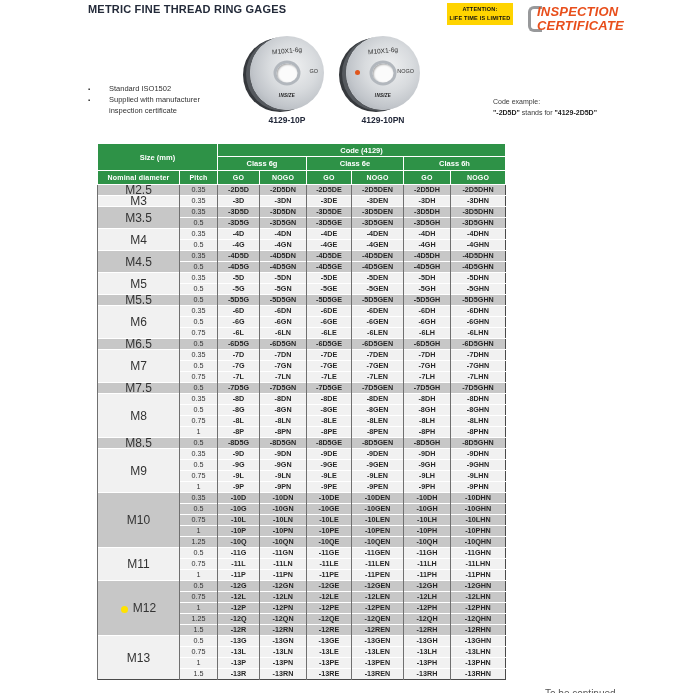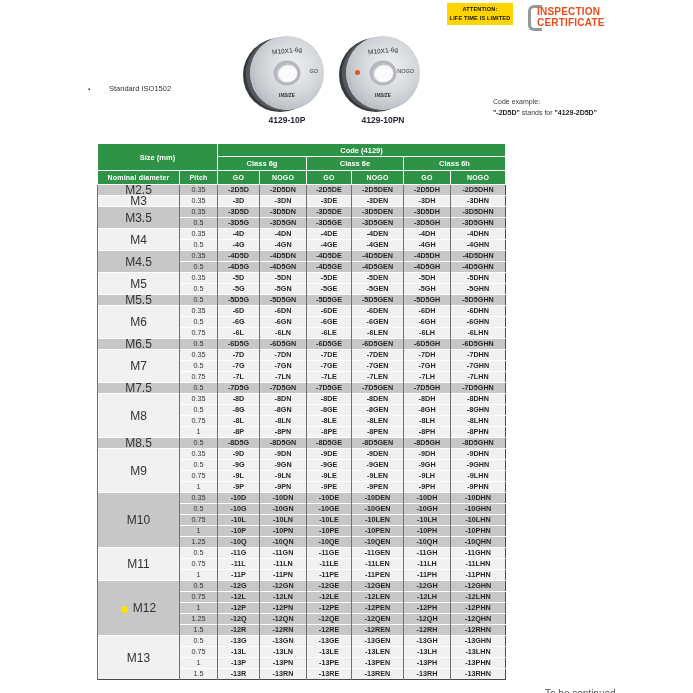--- a/index.html
+++ b/index.html
@@ -18,21 +18,21 @@
     background: #ffd400; color: #111; text-align: center;
     display: flex; flex-direction: column; justify-content: center;
     font-size: 5.5px; font-weight: bold; line-height: 1.6; letter-spacing: .2px;
   }
   .cert { position: absolute; left: 528px; top: 5px; display: flex; align-items: center; }
   .cert-bracket {
     width: 14px; height: 26px; border: 3px solid #98999b; border-right: 0;
     border-radius: 6px 0 0 6px; margin-right: -5px; flex: 0 0 auto;
   }
   .cert-text {
-    font-size: 10px; font-weight: bold; color: #e84e1b;
+    font-size: 13px; font-weight: bold; font-style: italic; color: #e84e1b;
     line-height: 1.08; letter-spacing: .2px; white-space: nowrap;
   }
   
   .gage { position: absolute; width: 80px; text-align: center; }
   .gage-go   { left: 247px; top: 36px; }
   .gage-nogo { left: 343px; top: 36px; }
   .ring {
     position: relative; width: 74px; height: 74px; border-radius: 50%; margin: 0 auto;
     background: radial-gradient(circle at 58% 42%, #eff0f1 0%, #d8dbde 40%, #c2c6cb 65%, #a8adb3 85%, #8d9298 100%);
     box-shadow: -4px 1px 0 #55595e, -7px 2px 0 #35383c;
@@ -93,20 +93,21 @@
     background: #ffe200; margin-right: 5px; vertical-align: -1px;
   }
   
   .to-be-continued { position: absolute; left: 545px; top: 688px; font-size: 10px; color: #555; }
 </style>
 </head>
 <body>
 
 <div class="page">
 
+  <div class="page-title">METRIC FINE THREAD RING GAGES</div>
 
   <div class="attention">
     <div>ATTENTION:</div>
     <div>LIFE TIME IS LIMITED</div>
   </div>
 
   <div class="cert">
     <span class="cert-bracket"></span>
     <div class="cert-text">
       <div>INSPECTION</div>
@@ -132,20 +133,24 @@
       <span class="ring-hole"></span>
       <span class="ring-brand">INSIZE</span>
     </div>
     <figcaption class="gage-code">4129-10PN</figcaption>
   </figure>
 
   <div class="features">
     <div class="feature-item">
       <span class="feature-bullet">▪</span>
       <span>Standard ISO1502</span>
+    </div>
+    <div class="feature-item">
+      <span class="feature-bullet">▪</span>
+      <span>Supplied with manufacturer inspection certificate</span>
     </div>
   </div>
 
   <div class="code-example">
     <div>Code example:</div>
     <div><b>"-2D5D"</b><span> stands for </span><b>"4129-2D5D"</b></div>
   </div>
 
   <table class="gage-table" id="gage-table">
       <colgroup>

